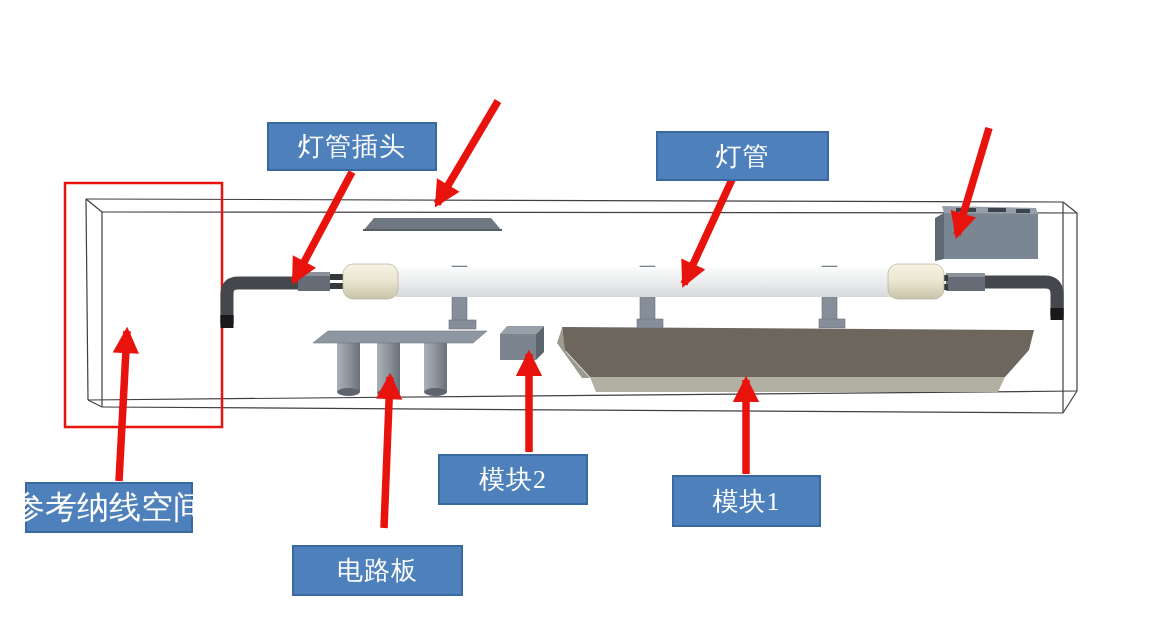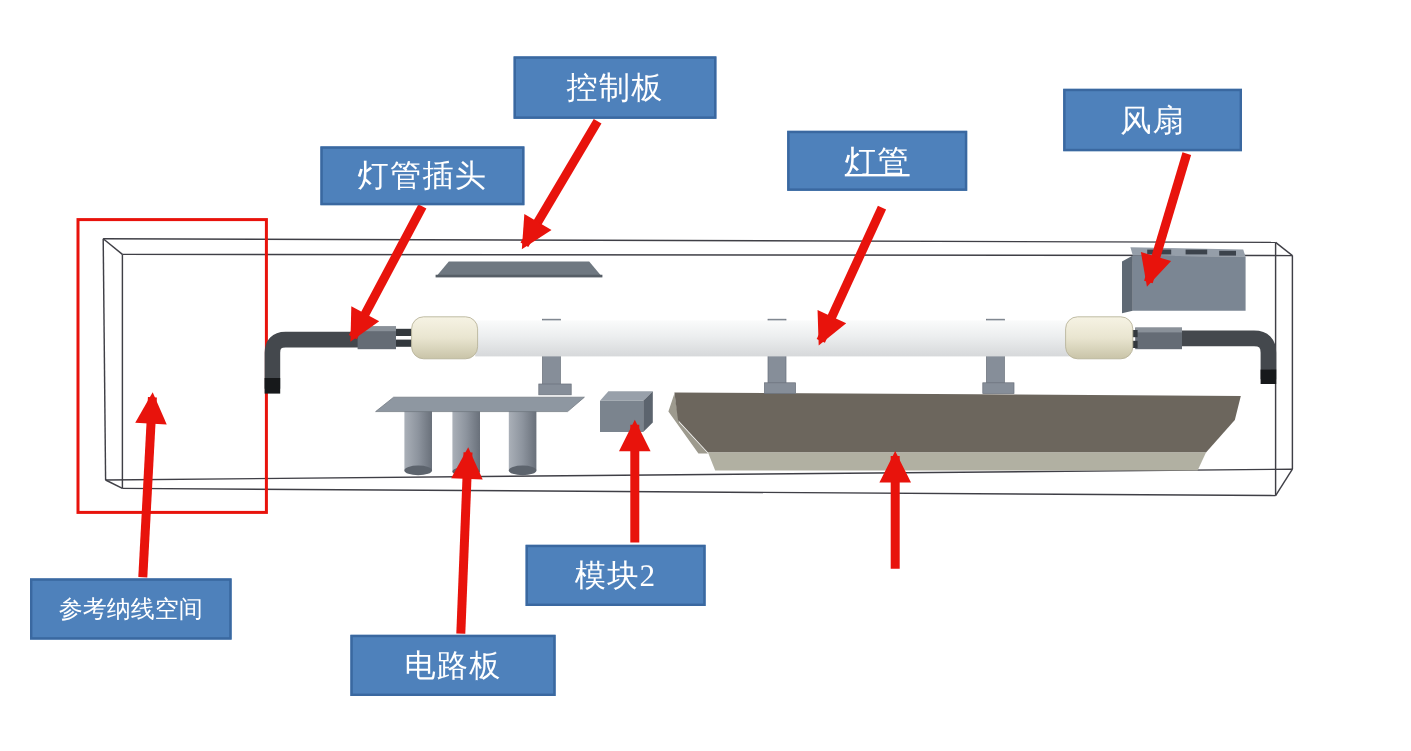--- a/index.html
+++ b/index.html
@@ -15,21 +15,21 @@
     position:absolute;
     background:#4e81bb;
     border:2px solid #3a68a0;
     color:#ffffff;
     display:flex;align-items:center;justify-content:center;
     box-sizing:border-box;
     font-size:26px;
     letter-spacing:1px;
     white-space:nowrap;
   }
-  .callout.small{font-size:20px;letter-spacing:0;}
+  .callout.small{font-size:32px;letter-spacing:0;}
 </style>
 </head>
 <body>
 
 <div id="stage">
 
   <svg id="scene" width="1176" height="626" viewBox="0 0 1176 626">
     <defs>
       <linearGradient id="tubeGrad" x1="0" y1="0" x2="0" y2="1">
         <stop offset="0" stop-color="#fafbfb"></stop>
@@ -151,28 +151,27 @@
       <line x1="352" y1="172" x2="294" y2="281" marker-end="url(#redHead)"></line>
       <line x1="735" y1="173" x2="684" y2="284" marker-end="url(#redHead)"></line>
       <line x1="989" y1="128" x2="957" y2="235" marker-end="url(#redHead)"></line>
       <line x1="119" y1="481" x2="127" y2="331" marker-end="url(#redHead)"></line>
       <line x1="384" y1="528" x2="390" y2="377" marker-end="url(#redHead)"></line>
       <line x1="529" y1="452" x2="529" y2="354" marker-end="url(#redHead)"></line>
       <line x1="746" y1="474" x2="746" y2="380" marker-end="url(#redHead)"></line>
     </g>
   </svg>
 
-  <div class="callout" style="left:428px;top:47px;width:169px;height:52px;">控制板</div>
 
   <div class="callout" style="left:267px;top:122px;width:170px;height:49px;">灯管插头</div>
 
-  <div class="callout" style="left:656px;top:109px;width:150px;height:50px;text-decoration:underline;">灯管</div>
+  <div class="callout" style="left:656px;top:131px;width:173px;height:50px;">灯管</div>
 
-  <div class="callout" style="left:886px;top:74px;width:149px;height:52px;">风扇</div>
 
   <div class="callout small" style="left:25px;top:482px;width:168px;height:51px;">参考纳线空间</div>
 
-  <div class="callout" style="left:292px;top:529px;width:171px;height:51px;">电路板</div>
+  <div class="callout" style="left:292px;top:545px;width:171px;height:51px;">电路板</div>
 
   <div class="callout" style="left:438px;top:454px;width:150px;height:51px;">模块2</div>
 
+  <div class="callout" style="left:672px;top:475px;width:149px;height:52px;">模块1</div>
 
 </div>
 
 </body></html>

